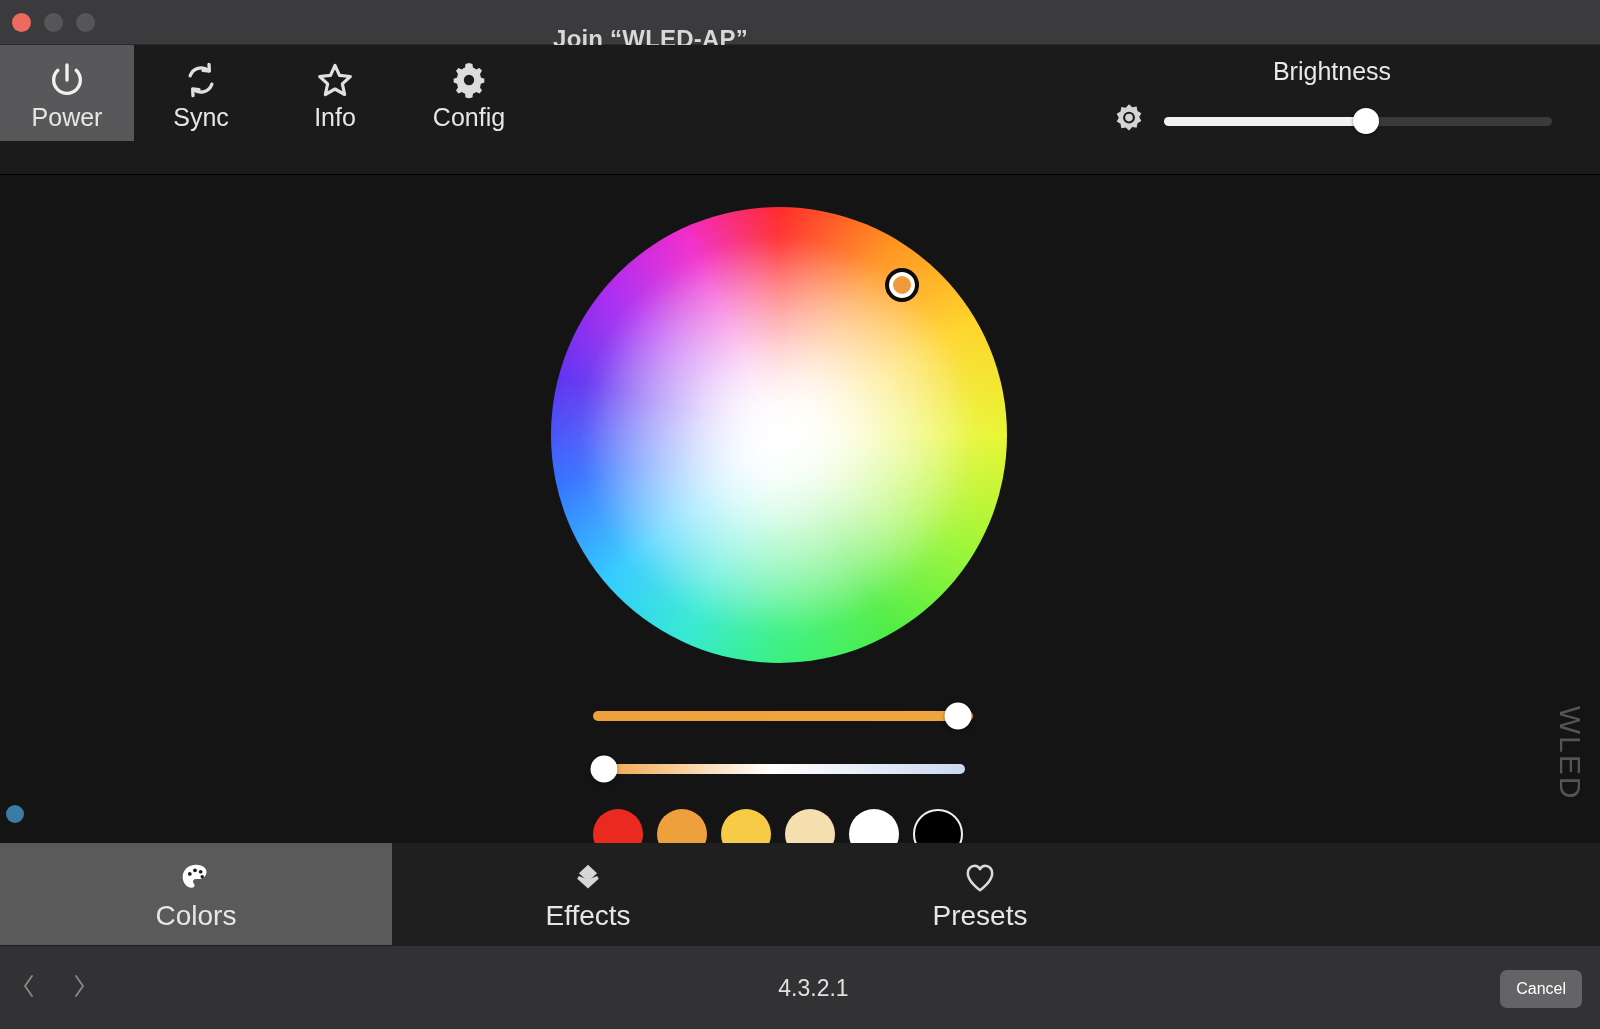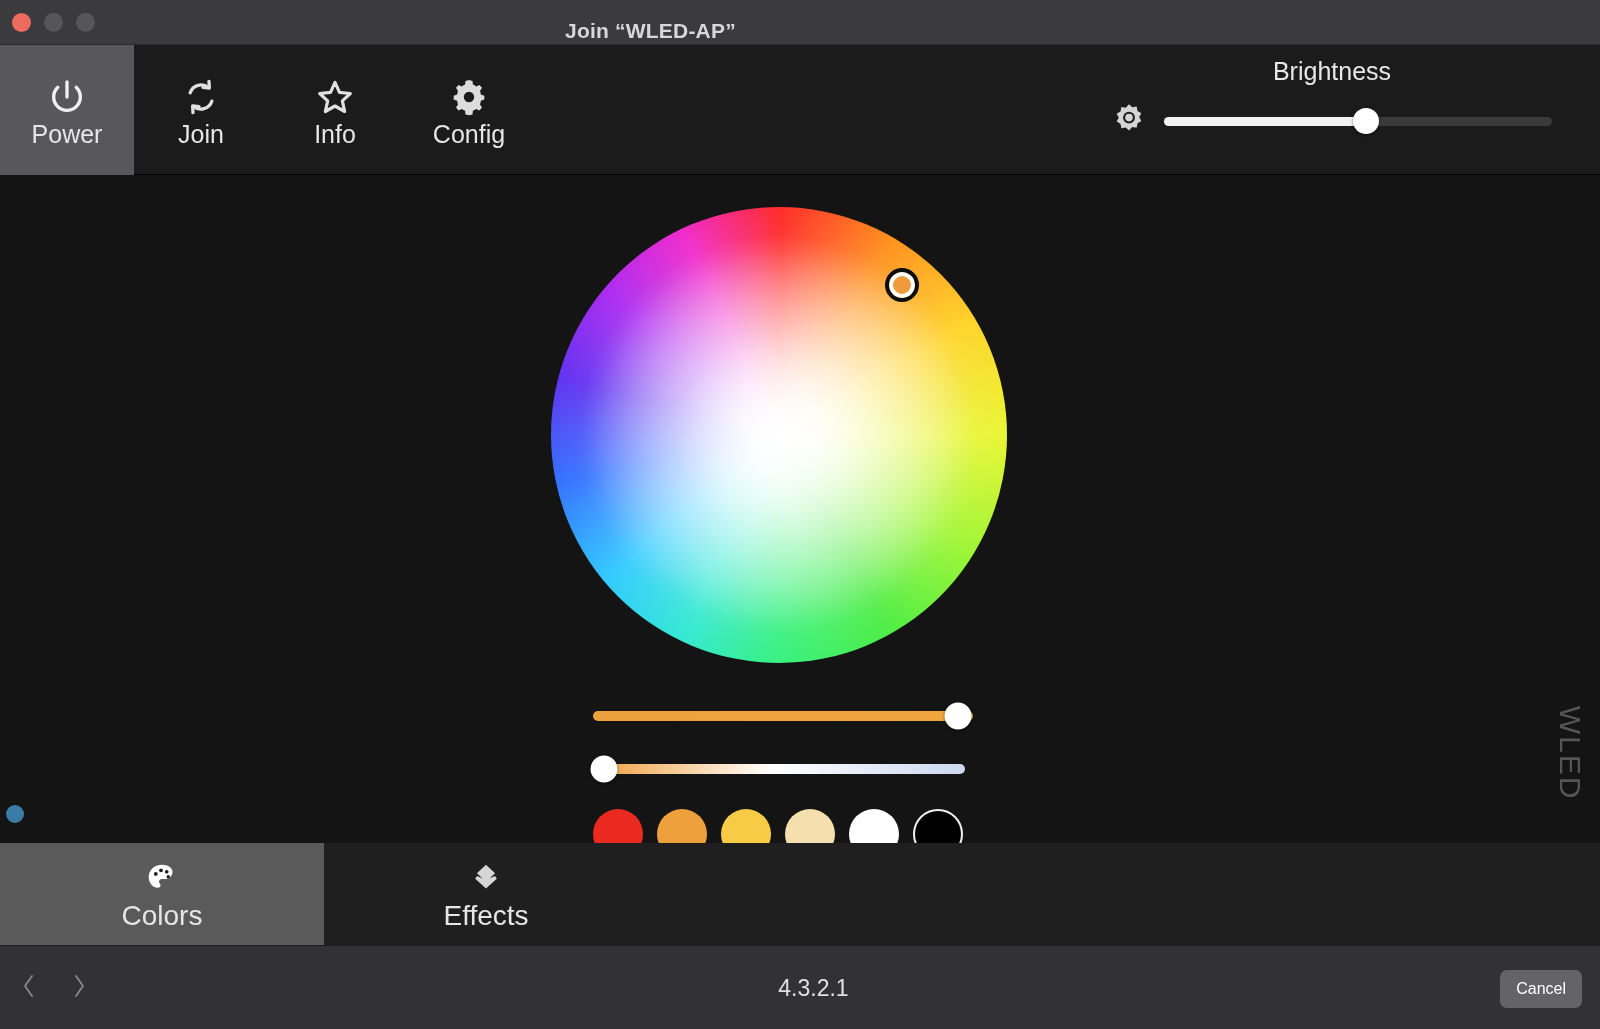--- a/index.html
+++ b/index.html
@@ -19,35 +19,35 @@
     border-bottom:1px solid #2a2a2c;
   }
   .traffic{
     position:absolute; left:12px; top:13px; display:flex; gap:13px;
   }
   .light{ width:19px; height:19px; border-radius:50%; }
   .light.close{ background:#ed6a5e; }
   .light.min{ background:#565659; }
   .light.zoom{ background:#565659; }
   .title-text{
-    position:absolute; left:0; top:8px; width:1301px; height:45px;
+    position:absolute; left:0; top:16px; width:1301px; height:45px;
     line-height:45px; text-align:center;
-    color:#d8d8d8; font-size:21px; font-weight:bold;
+    color:#d8d8d8; font-size:24px; font-weight:bold;
     letter-spacing:.2px;
   }
 
   
   .toolbar{
     position:absolute; left:0; top:45px; width:1600px; height:130px;
     background:#1b1b1b;
     border-bottom:1px solid #000;
   }
   .tool-items{ position:absolute; left:0; top:0; height:130px; display:flex; }
   .tool{
-    width:134px; height:130px;
+    width:134px; height:96px;
     display:flex; flex-direction:column; align-items:center; justify-content:center;
     gap:2px; color:#e3e3e3; cursor:pointer;
   }
   .tool.active{ background:#58585a; }
   .tool .glyph{ height:46px; display:flex; align-items:center; justify-content:center; }
   .tool .lbl{ font-size:25px; line-height:1; color:#e6e6e6; }
 
   
   .brightness-block{
     position:absolute; right:48px; top:12px; width:440px; height:110px;
@@ -153,21 +153,21 @@
     transform:rotate(90deg); transform-origin:center;
     white-space:nowrap;
   }
 
   
   .tabs{
     position:absolute; left:0; top:843px; width:1600px; height:102px;
     background:#1f1f1f; display:flex;
   }
   .tab{
-    width:324px; height:102px;
+    width:392px; height:102px;
     display:flex; flex-direction:column; align-items:center; justify-content:center;
     gap:4px; cursor:pointer; color:#e6e6e6;
   }
   .tab.active{ background:#5a5a5a; }
   .tab .glyph{ height:40px; display:flex; align-items:center; justify-content:center; }
   .tab .lbl{ font-size:28px; line-height:1; }
 
   
   .statusbar{
     position:absolute; left:0; top:945px; width:1600px; height:84px;
@@ -220,21 +220,21 @@
 
       <div class="tool">
         <span class="glyph">
           <svg width="40" height="40" viewBox="0 0 24 24" fill="none" stroke="#e0e0e0" stroke-width="2" stroke-linecap="round">
             <path d="M5.5 9.5 a7 7 0 0 1 11-3.2"></path>
             <path d="M18.5 14.5 a7 7 0 0 1 -11 3.2"></path>
             <path d="M16.8 2.6 L17 6.6 L13.2 6.2" stroke-linejoin="round"></path>
             <path d="M7.2 21.4 L7 17.4 L10.8 17.8" stroke-linejoin="round"></path>
           </svg>
         </span>
-        <span class="lbl">Join</span>
+        <span class="lbl">Sync</span>
       </div>
 
       <div class="tool">
         <span class="glyph">
           <svg width="40" height="40" viewBox="0 0 24 24" fill="none" stroke="#e0e0e0" stroke-width="1.9" stroke-linejoin="round">
             <path d="M12 3.2 L14.7 9.2 L21.2 9.9 L16.4 14.3 L17.8 20.7 L12 17.4 L6.2 20.7 L7.6 14.3 L2.8 9.9 L9.3 9.2 Z"></path>
           </svg>
         </span>
         <span class="lbl">Info</span>
       </div>
@@ -323,20 +323,28 @@
     <div class="tab">
       <span class="glyph">
         <svg width="34" height="34" viewBox="0 0 24 24">
           <path d="M12 2.6 L18.4 8.6 L12 14.6 L5.6 8.6 Z" fill="#d6d6d6"></path>
           <path d="M12 13.2 L18.4 10.6 L19.6 12.6 L12 19.4 L4.4 12.6 L5.6 10.6 Z" fill="#d6d6d6"></path>
         </svg>
       </span>
       <span class="lbl">Effects</span>
     </div>
 
+    <div class="tab">
+      <span class="glyph">
+        <svg width="34" height="34" viewBox="0 0 24 24" fill="none" stroke="#dadada" stroke-width="1.8" stroke-linejoin="round">
+          <path d="M12 20.6 C12 20.6 3.4 14.6 3.4 8.8 C3.4 5.6 5.6 3.4 8.2 3.4 c2 0 3.2 1.2 3.8 2.4 .6 -1.2 1.8 -2.4 3.8 -2.4 2.6 0 4.8 2.2 4.8 5.4 C20.6 14.6 12 20.6 12 20.6 Z"></path>
+        </svg>
+      </span>
+      <span class="lbl">Presets</span>
+    </div>
 
   </div>
 
   <div class="statusbar">
     <div class="navchevs">
       <span class="chev">
         <svg width="22" height="30" viewBox="0 0 22 30" fill="none" stroke="#8a8a8a" stroke-width="1.8" stroke-linecap="round" stroke-linejoin="round">
           <path d="M14 5 L7 15 L14 25"></path>
         </svg>
       </span>

